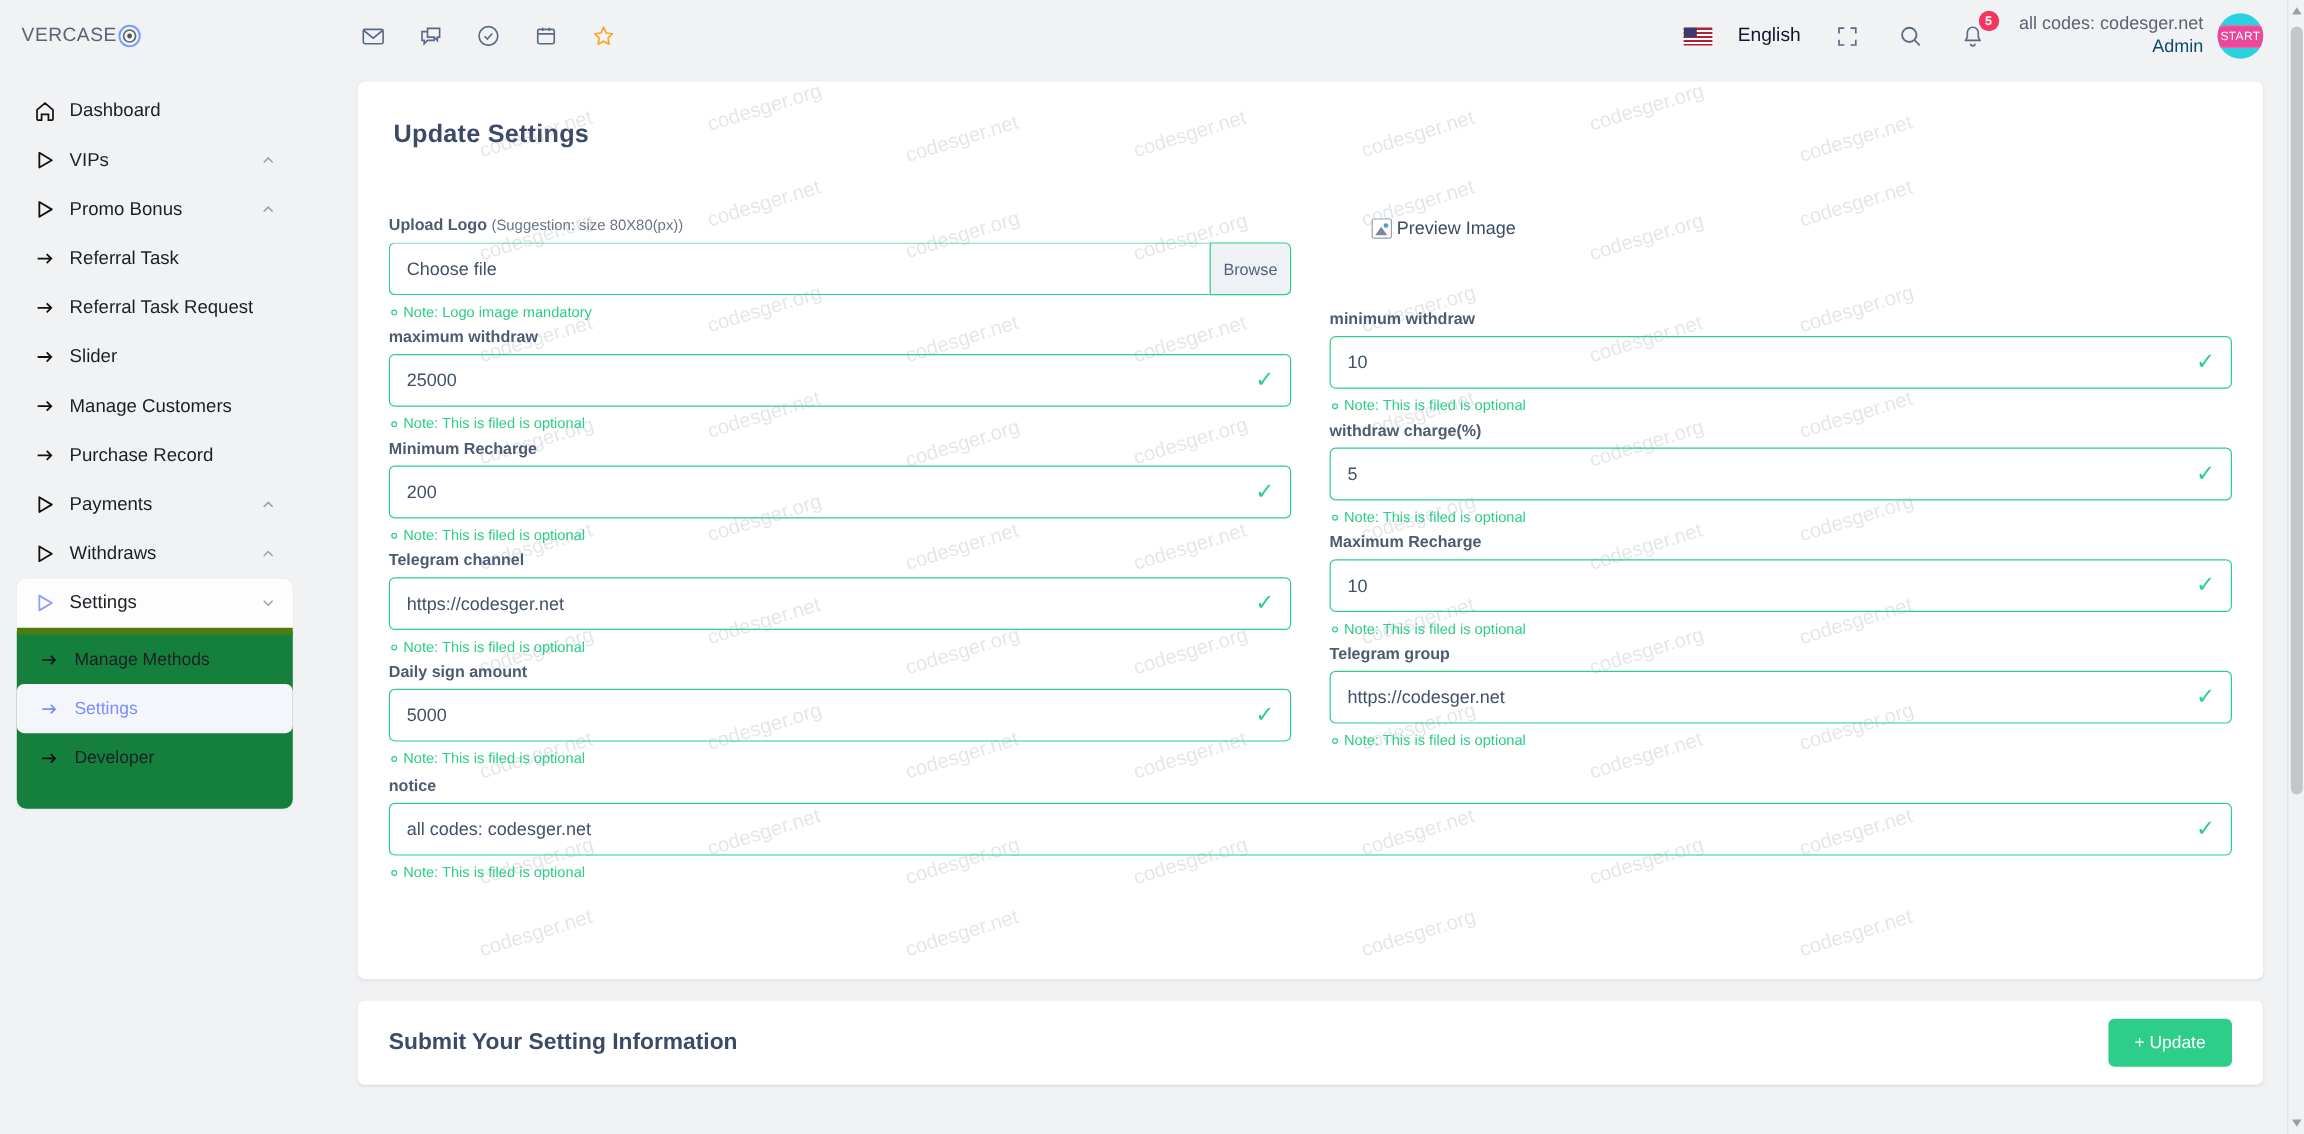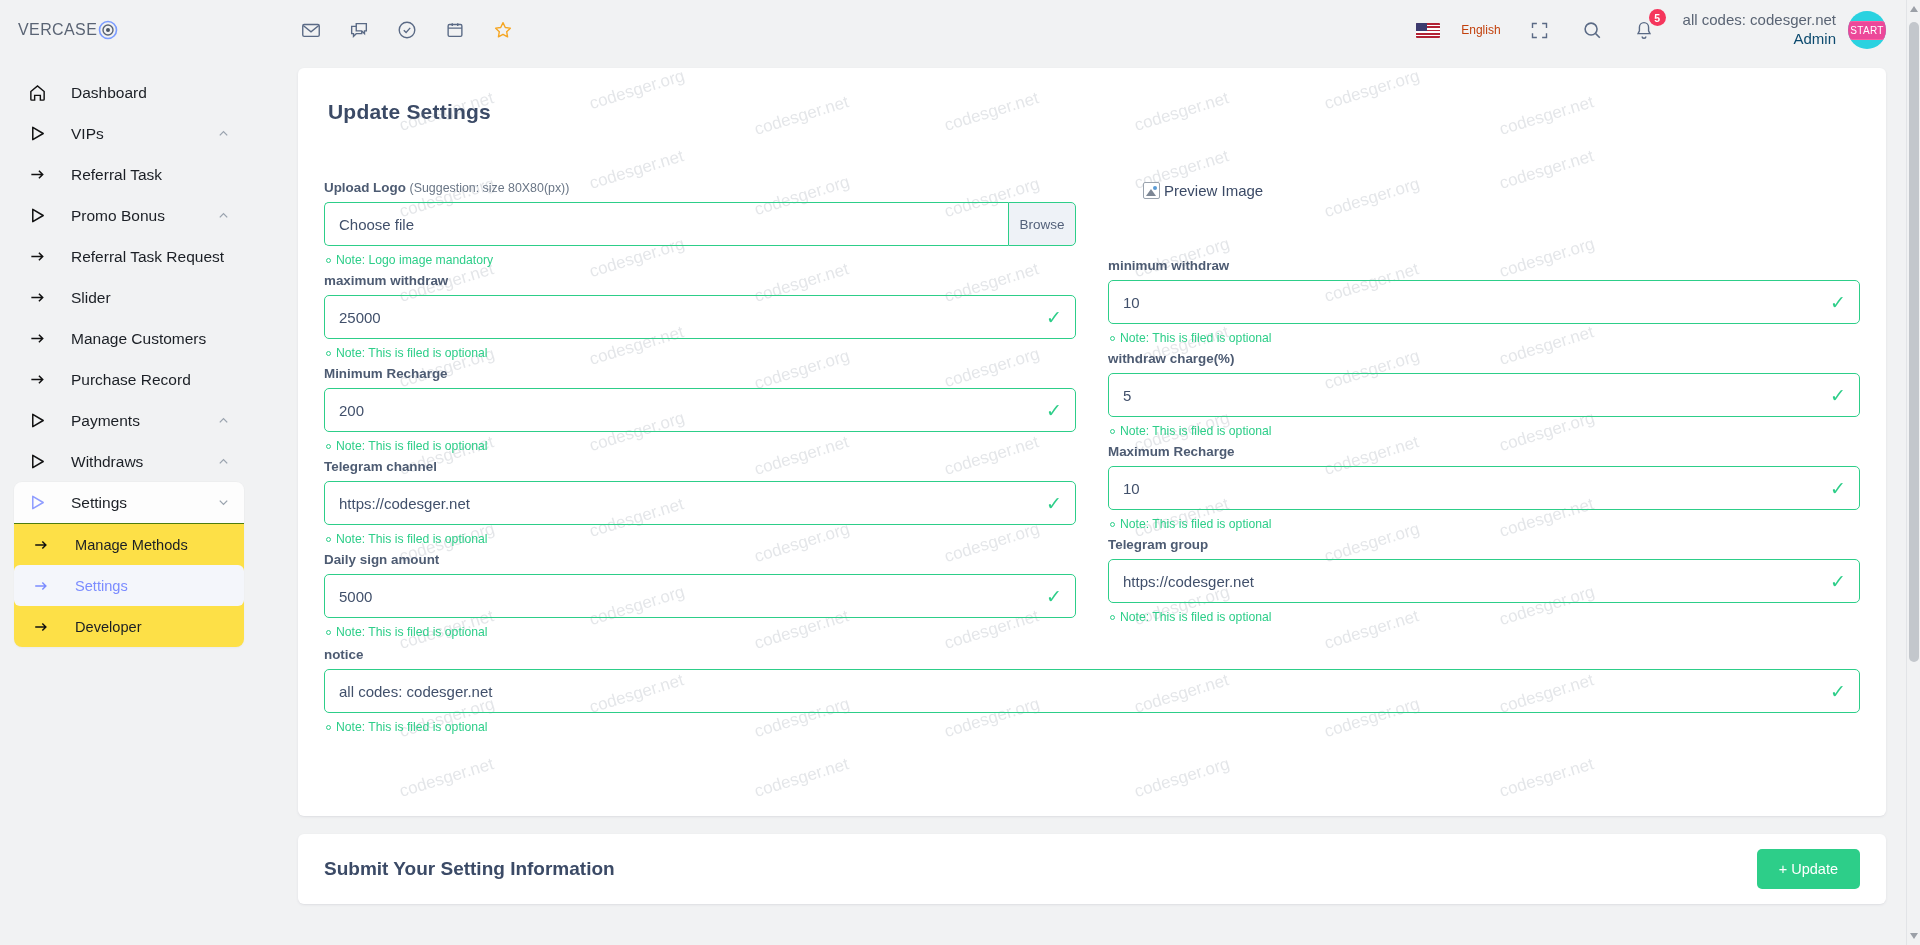--- a/index.html
+++ b/index.html
@@ -22,43 +22,43 @@
   .brand {
     height: 60px; display: flex; align-items: center;
     padding: 0 22px 0 18px; 
   }
   .brand-name {
     font-size: 16px; letter-spacing: .4px; color: #5a6474; font-weight: 400;
   }
   .brand-logo { width: 22px; height: 22px; }
   .nav { padding: 12px 14px 0 14px; }
   .nav-item {
-    display: flex; align-items: center; gap: 17px;
+    display: flex; align-items: center; gap: 4px;
     height: 41px; padding: 0 14px 0 6px;
     border-radius: 6px; cursor: pointer;
     color: #1b1f25; font-size: 15.5px;
   }
   .nav-item .ico {
     width: 34px; min-width: 34px; display: flex; align-items: center; justify-content: center;
     color: #111; 
   }
   .nav-item .lbl { flex: 1; white-space: nowrap; }
   .nav-item .caret { color: #9aa3ae; display: flex; align-items: center; }
   .nav-sub .ico { color: #111; }
   .nav-group-open {
     background: #fdfdfd;
     border-radius: 8px 8px 0 0;
     box-shadow: 0 0 0 1px rgba(0,0,0,0.015);
   }
   .nav-group-open .ico { color: #8f9dff; }
   .submenu {
-    background: #fde047;
+    background: #15803d;
     border-radius: 0 0 8px 8px;
-    padding-bottom: 0;
-    border-top: 1px solid #4d7c0f;
+    padding-bottom: 22px;
+    border-top: 6px solid #4d7c0f;
     box-shadow: 0 1px 2px rgba(0,0,0,0.03);
   }
   .submenu .nav-item { font-size: 14.6px; height: 41px; padding-left: 10px; }
   .submenu .nav-item.active { color: #7b8cff; }
   .submenu .nav-item.active .ico { color: #7b8cff; }
   .submenu .nav-item.active { background: #f4f6fb; }
 
   
   .main { flex: 1; height: 945px; position: relative; overflow: hidden; background: #f1f2f3; }
   .topbar {
@@ -68,21 +68,21 @@
   .topbar-left { display: flex; align-items: center; gap: 22px; }
   .tb-ico { width: 26px; height: 26px; display: flex; align-items: center; justify-content: center; cursor: pointer; color: #5a6a85; }
   .topbar-right { margin-left: auto; display: flex; align-items: center; gap: 26px; }
   .lang { display: flex; align-items: center; gap: 10px; cursor: pointer; }
   .flag {
     width: 24px; height: 15px; border-radius: 1px; overflow: hidden; position: relative;
     background: linear-gradient(#b22234 0 11.1%, #fff 11.1% 22.2%, #b22234 22.2% 33.3%, #fff 33.3% 44.4%,
       #b22234 44.4% 55.5%, #fff 55.5% 66.6%, #b22234 66.6% 77.7%, #fff 77.7% 88.8%, #b22234 88.8% 100%);
   }
   .flag:after { content:""; position:absolute; left:0; top:0; width:11px; height:8px; background:#3c3b6e; }
-  .lang-label { font-size: 12px; color: #c2410c; margin-left: 11px; }
+  .lang-label { font-size: 16px; color: #0f172a; margin-left: 11px; }
   .bell-wrap { position: relative; cursor: pointer; }
   .badge {
     position: absolute; top: -8px; right: -9px; background: #f5365c; color: #fff;
     font-size: 10.5px; min-width: 17px; height: 17px; border-radius: 50%;
     display: flex; align-items: center; justify-content: center; font-weight: 600;
   }
   .user { display: flex; align-items: center; gap: 12px; cursor: pointer; }
   .user-text { text-align: right; line-height: 1.25; }
   .user-name { font-size: 15px; color: #5a6474; }
   .user-role { font-size: 15px; color: #0c4a6e; }
@@ -242,41 +242,41 @@
             </svg>
         </span>
         <span class="lbl">VIPs</span>
         <span class="caret">
           <svg width="13" height="13" viewBox="0 0 14 14" fill="none" stroke="#9aa3ae" stroke-width="1.4">
               <path d="M3 9l4-4 4 4"></path>
             </svg>
         </span>
       </div>
 
-      <div class="nav-item nav-sub">
-        <span class="ico">
-          <svg width="17" height="17" viewBox="0 0 18 18" fill="none" stroke="#111" stroke-width="1.6">
-              <path d="M2.5 9h12M10.5 5l4 4-4 4"></path>
-            </svg>
-        </span>
-        <span class="lbl">Referral Task</span>
-      </div>
-
       <div class="nav-item">
         <span class="ico">
           <svg width="17" height="17" viewBox="0 0 18 18" fill="none" stroke="#111" stroke-width="1.6" stroke-linejoin="round">
               <path d="M4 2.5l11 6.5-11 6.5z"></path>
             </svg>
         </span>
         <span class="lbl">Promo Bonus</span>
         <span class="caret">
           <svg width="13" height="13" viewBox="0 0 14 14" fill="none" stroke="#9aa3ae" stroke-width="1.4">
               <path d="M3 9l4-4 4 4"></path>
             </svg>
         </span>
+      </div>
+
+      <div class="nav-item nav-sub">
+        <span class="ico">
+          <svg width="17" height="17" viewBox="0 0 18 18" fill="none" stroke="#111" stroke-width="1.6">
+              <path d="M2.5 9h12M10.5 5l4 4-4 4"></path>
+            </svg>
+        </span>
+        <span class="lbl">Referral Task</span>
       </div>
 
       <div class="nav-item nav-sub">
         <span class="ico">
           <svg width="17" height="17" viewBox="0 0 18 18" fill="none" stroke="#111" stroke-width="1.6">
               <path d="M2.5 9h12M10.5 5l4 4-4 4"></path>
             </svg>
         </span>
         <span class="lbl">Referral Task Request</span>
       </div>

